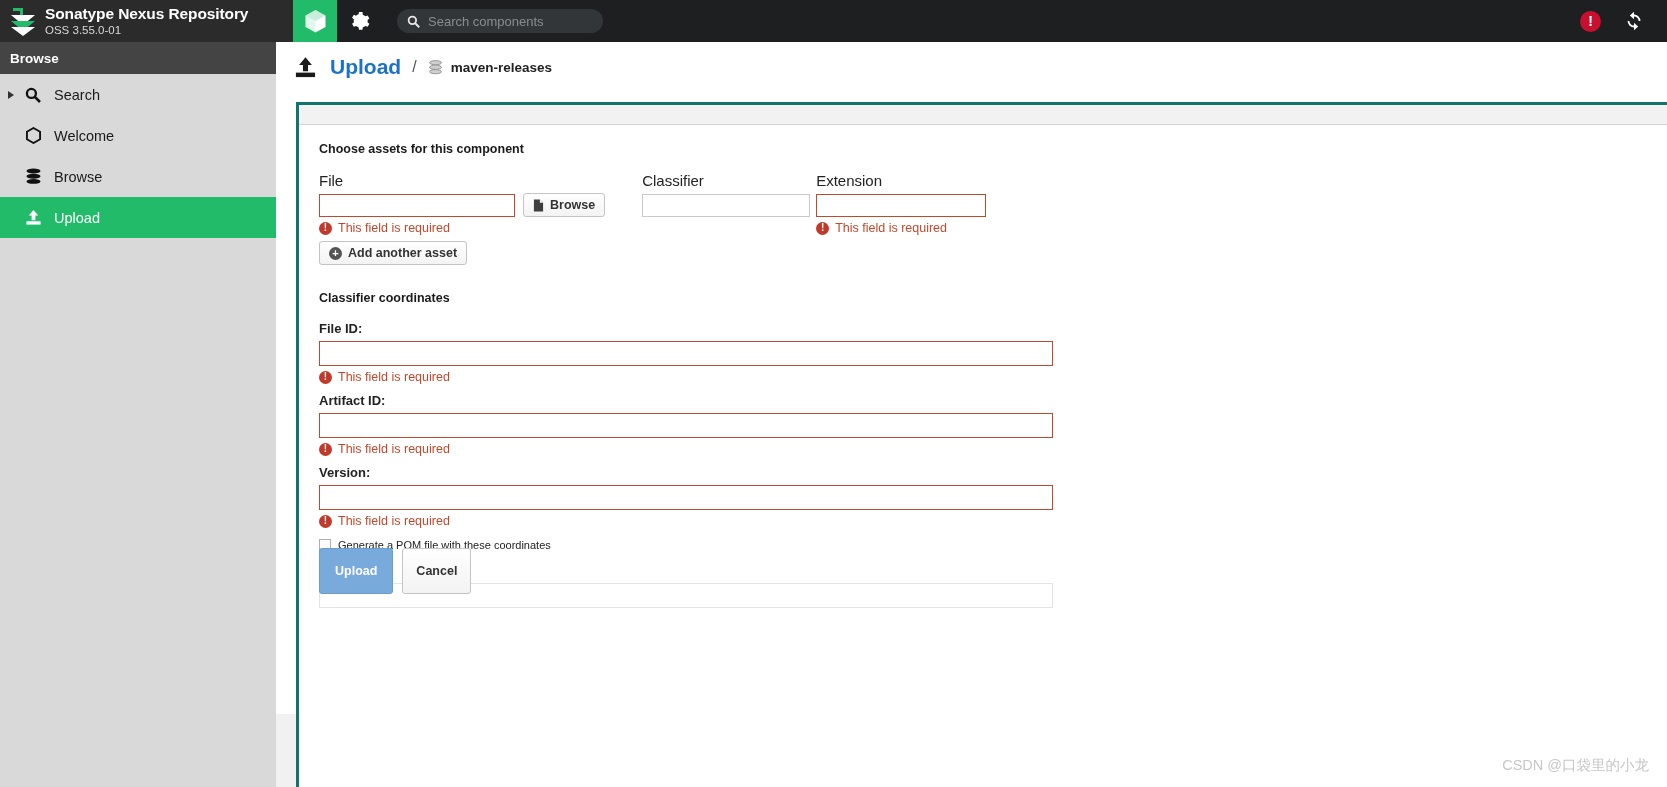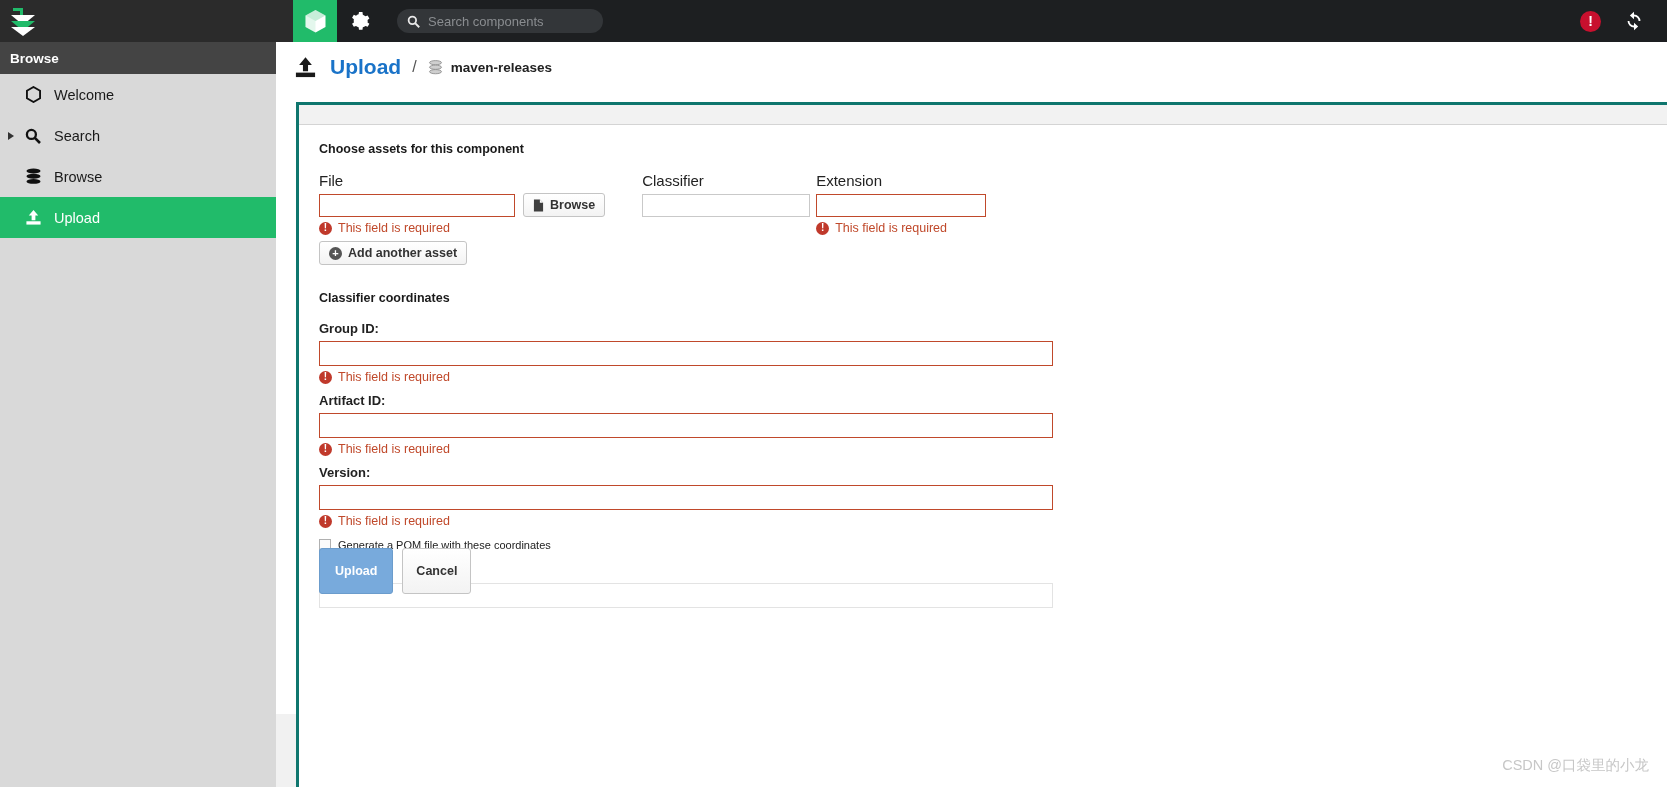--- a/index.html
+++ b/index.html
@@ -205,20 +205,24 @@
 
 <div class="topbar">
 
   <div class="brand">
     <svg class="brand-logo" viewBox="0 0 26 30">
       <path d="M3 2 L13 2 L13 10 L10 10 L10 5 L3 5 Z" fill="#21bb6a"></path>
       <path d="M1 9 L13 9 L25 9 L13 19 Z" fill="#ffffff"></path>
       <path d="M1 15 L13 15 L25 15 L13 25 Z" fill="#21bb6a"></path>
       <path d="M1 21 L13 21 L25 21 L13 30 Z" fill="#ffffff"></path>
     </svg>
+    <div class="brand-text">
+      <div class="brand-title">Sonatype Nexus Repository</div>
+      <div class="brand-sub">OSS 3.55.0-01</div>
+    </div>
   </div>
 
   <div class="nav-icon-btn active">
     <svg width="23" height="25" viewBox="0 0 23 25">
       <path d="M11.5 1 L21.5 6.5 L21.5 18 L11.5 23.5 L1.5 18 L1.5 6.5 Z" fill="#ffffff"></path>
       <path d="M11.5 1 L21.5 6.5 L11.5 12 L1.5 6.5 Z" fill="#21bb6a" opacity="0.25"></path>
       <path d="M11.5 12 L11.5 23.5 L1.5 18 L1.5 6.5 Z" fill="#21bb6a" opacity="0.12"></path>
     </svg>
   </div>
 
@@ -242,37 +246,37 @@
       <path fill="#ffffff" d="M12 5V2L7.5 6 12 10V7a5 5 0 015 5h2a7 7 0 00-7-7z"></path>
       <path fill="#ffffff" d="M12 19v3l4.5-4L12 14v3a5 5 0 01-5-5H5a7 7 0 007 7z"></path>
     </svg>
   </div>
 </div>
 
 <div class="sidebar">
   <div class="sidebar-header">Browse</div>
 
   <div class="sidebar-item">
-    <span class="sb-icon">
-      <svg width="15" height="17" viewBox="0 0 16 18">
-        <path d="M8 1 L15 5 L15 13 L8 17 L1 13 L1 5 Z" fill="none" stroke="#111" stroke-width="2"></path>
-      </svg>
-    </span>
-    <span>Welcome</span>
-  </div>
-
-  <div class="sidebar-item">
     <span class="caret"></span>
     <span class="sb-icon">
       <svg width="16" height="16" viewBox="0 0 16 16">
         <circle cx="6.4" cy="6.4" r="4.5" fill="none" stroke="#111" stroke-width="2.3"></circle>
         <line x1="9.8" y1="9.8" x2="15" y2="15" stroke="#111" stroke-width="2.6"></line>
       </svg>
     </span>
     <span>Search</span>
+  </div>
+
+  <div class="sidebar-item">
+    <span class="sb-icon">
+      <svg width="15" height="17" viewBox="0 0 16 18">
+        <path d="M8 1 L15 5 L15 13 L8 17 L1 13 L1 5 Z" fill="none" stroke="#111" stroke-width="2"></path>
+      </svg>
+    </span>
+    <span>Welcome</span>
   </div>
 
   <div class="sidebar-item">
     <span class="sb-icon">
       <svg width="17" height="17" viewBox="0 0 18 18">
         <ellipse cx="9" cy="3.2" rx="7.4" ry="2.6" fill="#111"></ellipse>
         <ellipse cx="9" cy="8.7" rx="7.4" ry="2.6" fill="#111"></ellipse>
         <ellipse cx="9" cy="14.2" rx="7.4" ry="2.6" fill="#111"></ellipse>
       </svg>
     </span>
@@ -360,21 +364,21 @@
       <div style="margin-top:6px;">
         <button class="btn">
           <span class="plus-ico">+</span>
           <span>Add another asset</span>
         </button>
       </div>
 
       <div class="section-title" style="margin-top:26px;margin-bottom:16px;">Classifier coordinates</div>
 
       <div>
-        <div class="field-label bold">Group ID:</div>
+        <div class="field-label bold">File ID:</div>
         <input class="txt error" style="width: 734px; height: 25px;" type="text" value="">
         <div class="err-msg">
           <span class="err-ico">!</span>
           <span>This field is required</span>
         </div>
       </div>
 
       <div style="margin-top:9px;">
         <div class="field-label bold">Artifact ID:</div>
         <input class="txt error" style="width: 734px; height: 25px;" type="text" value="">

